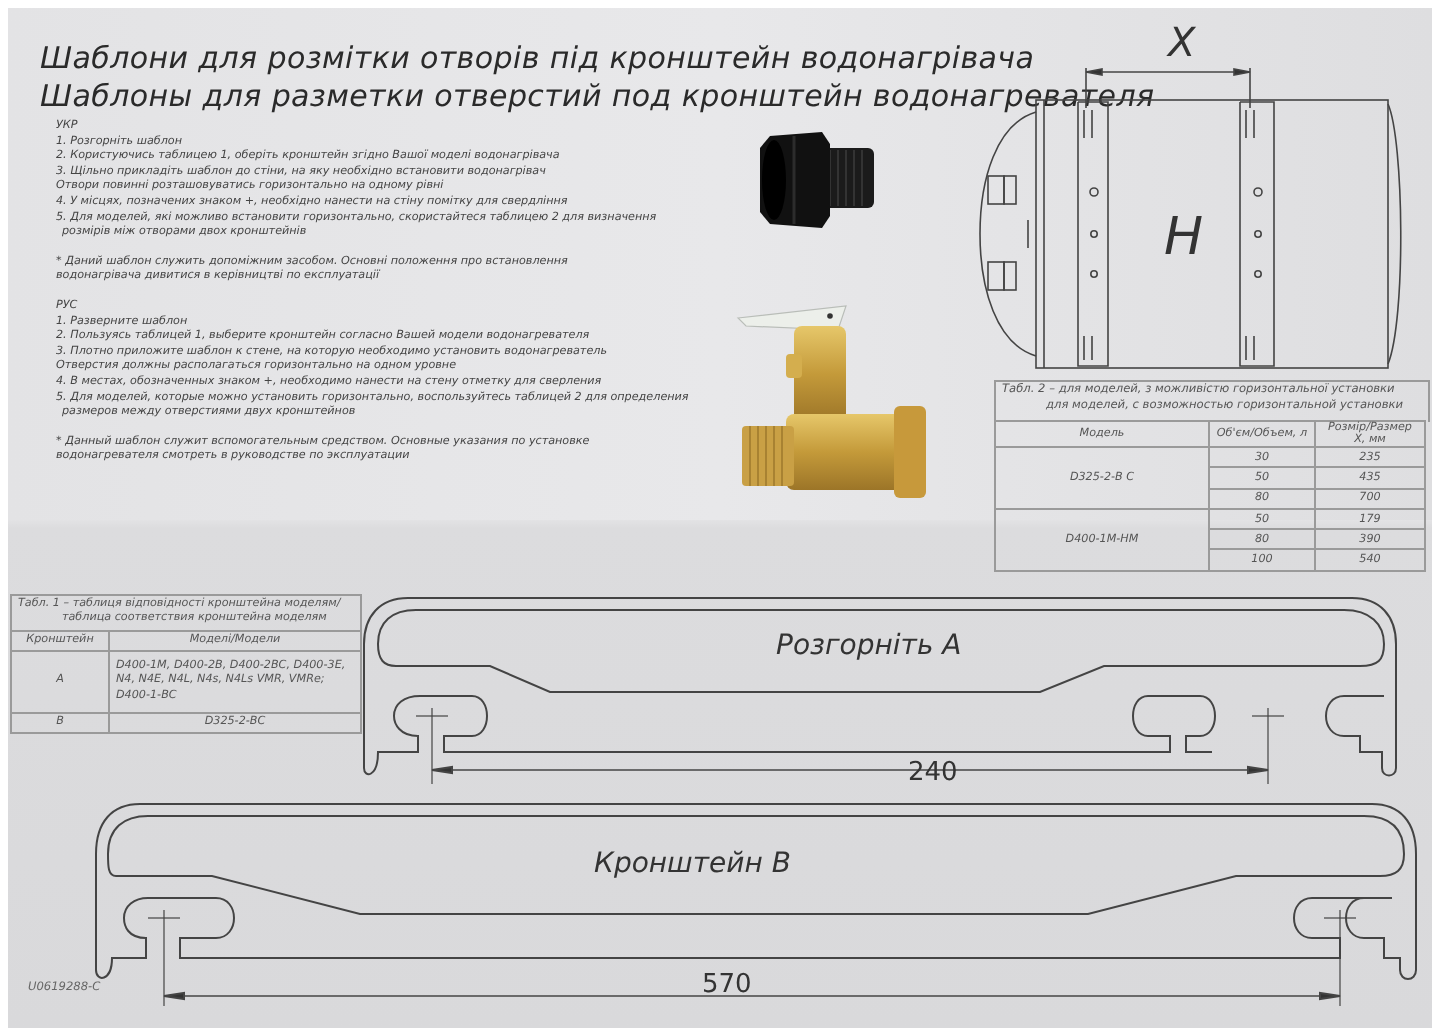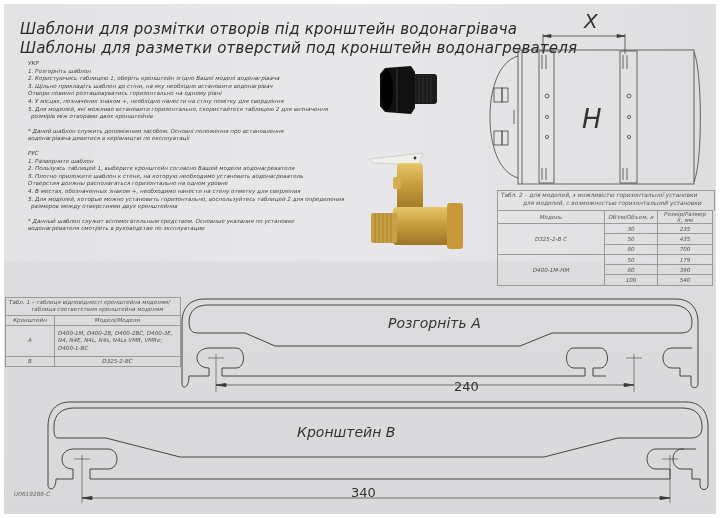--- a/index.html
+++ b/index.html
@@ -225,15 +225,15 @@
     <line x1="36" y1="56" x2="36" y2="104" stroke-width="0.6"></line>
     <line x1="28" y1="60" x2="44" y2="60" stroke-width="0.6"></line>
     <line x1="624" y1="56" x2="624" y2="104" stroke-width="0.6"></line>
     <line x1="616" y1="60" x2="632" y2="60" stroke-width="0.6"></line>
     <line x1="36" y1="99" x2="624" y2="99" stroke-width="0.7"></line>
     <path d="M36 99 L46 97.5 L46 100.5 Z" fill="#333"></path>
     <path d="M624 99 L614 97.5 L614 100.5 Z" fill="#333"></path>
   </g>
 </svg>
 <div class="lbl" style="left:297px;top:424px;font-size:14px;">Кронштейн B</div>
-<div class="lbl" style="left:351px;top:485px;font-size:13px;font-style:normal;">340</div>
+<div class="lbl" style="left:351px;top:485px;font-size:13px;font-style:normal;">570</div>
 
 <div class="code">U0619288-C</div>
 
 </body></html>

